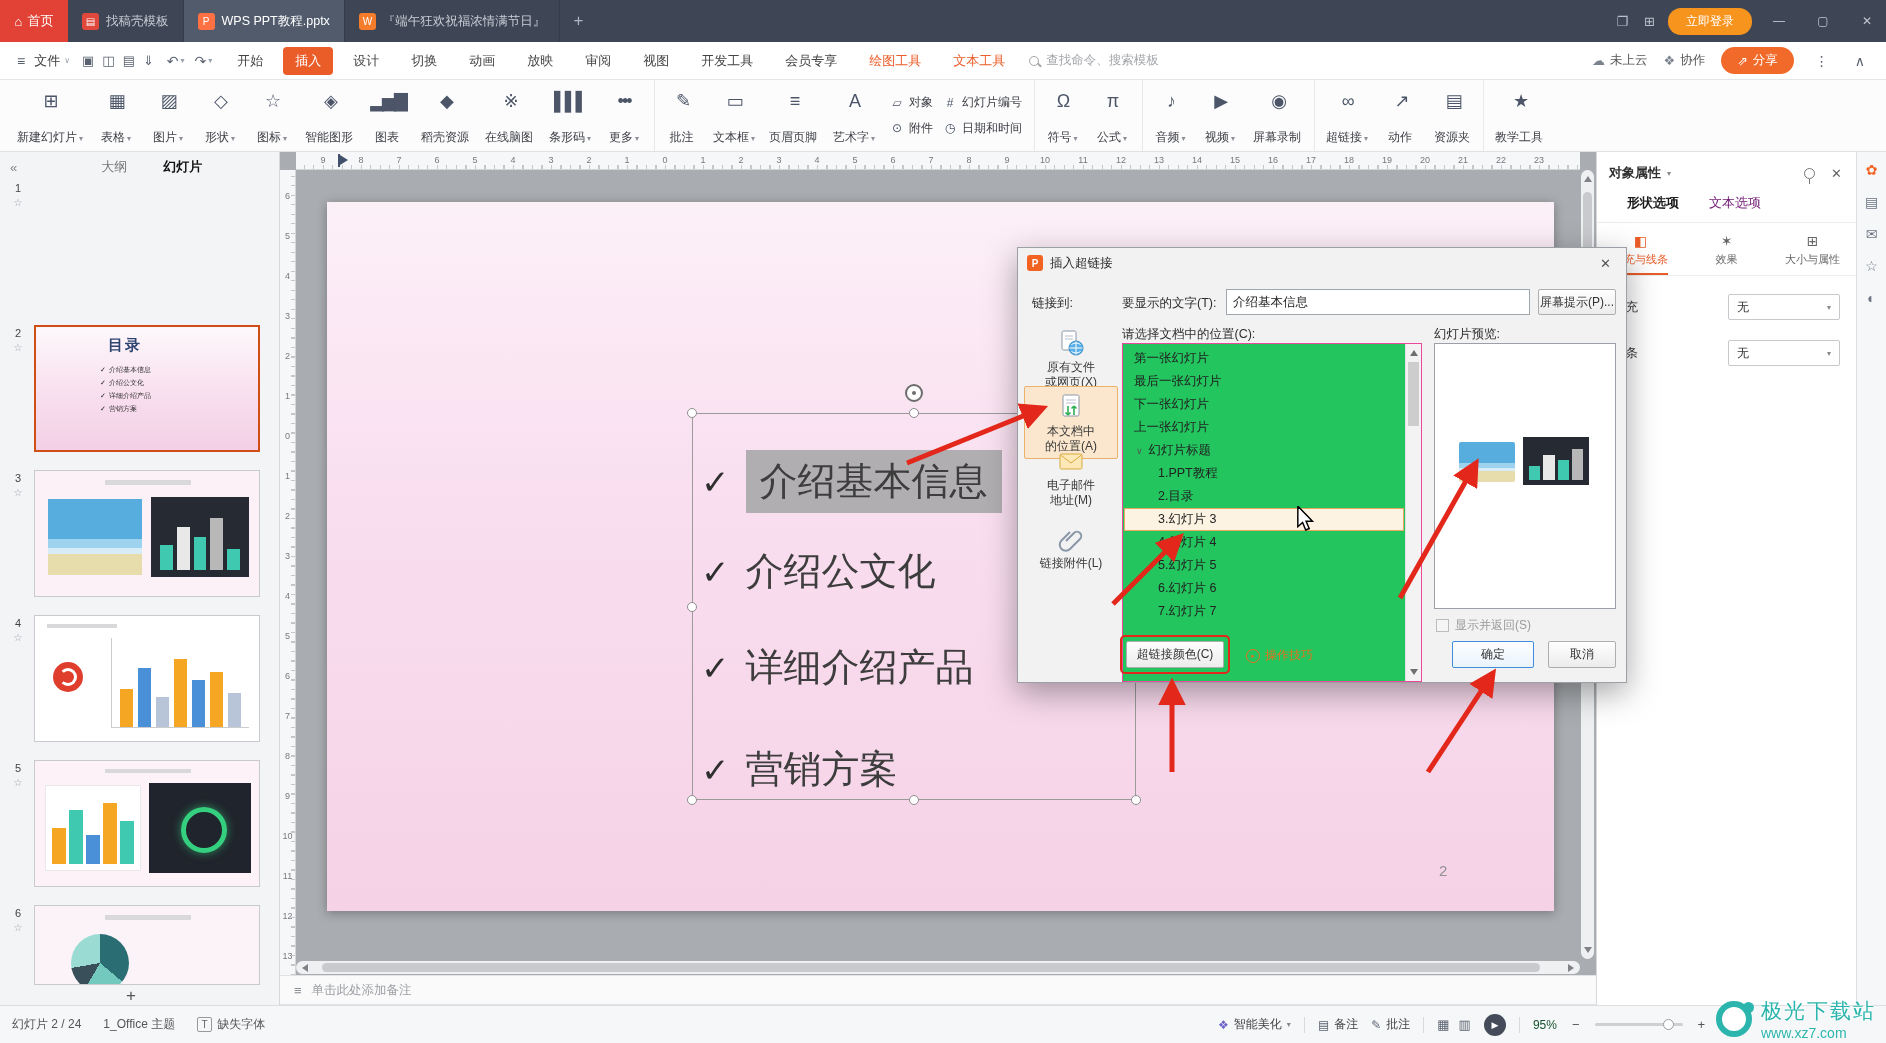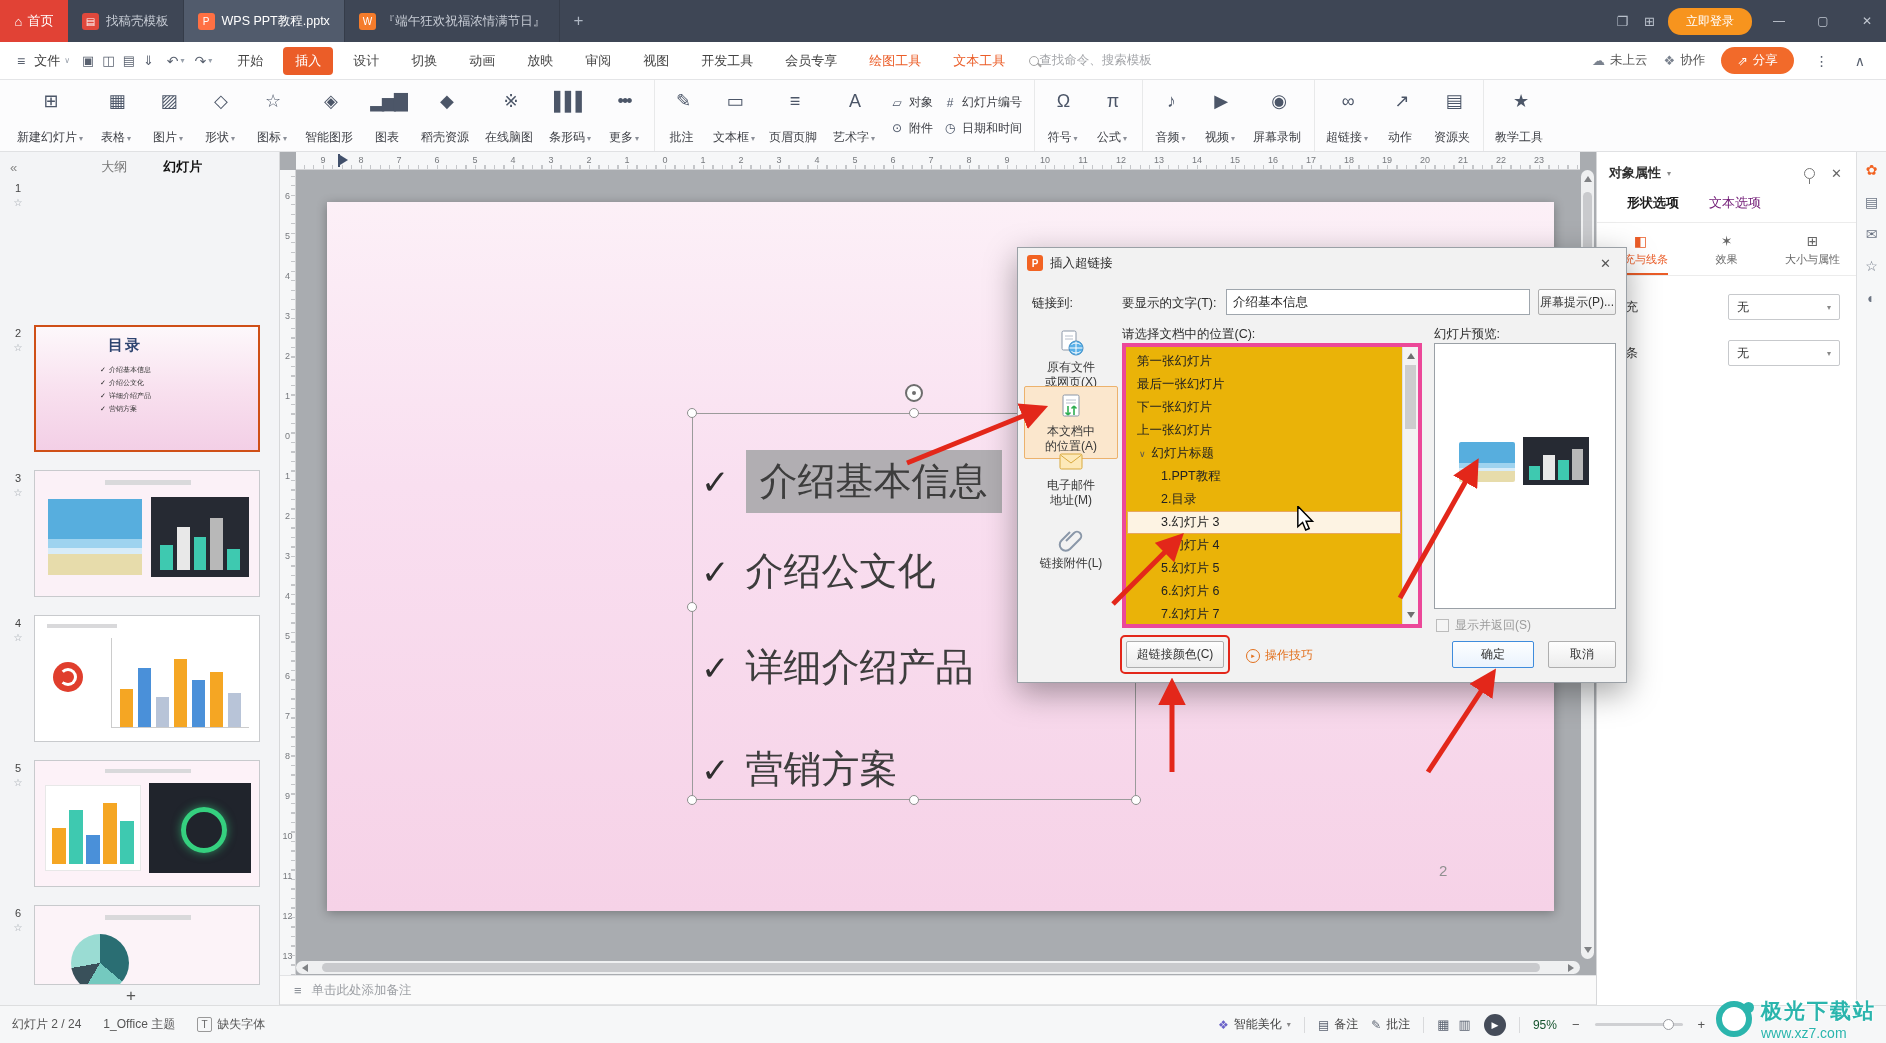--- a/index.html
+++ b/index.html
@@ -28,21 +28,21 @@
 .mb-ic{font-size:14px;color:#5a6270;padding:0 5px}
 .mb-ic.sm{font-size:13px;padding:0 4px}
 .mb-file{display:flex;align-items:center;gap:4px;font-size:13px;color:#3c3c3c;margin:0 4px}
 .mb-fc,.mcaret{font-size:8px;color:#98a0ab}
 .mb-qicons{display:flex;align-items:center;margin:0 4px}
 .mb-undo{display:flex;align-items:center;gap:2px;font-size:14px;color:#5a6270;padding:0 5px}
 .mtabs{display:flex;align-items:center;gap:8px;margin-left:8px}
 .mtab{padding:5px 12px;font-size:13px;color:#454545;border-radius:4px;white-space:nowrap}
 .mtab.active{background:#eb5d28;color:#fff}
 .mtab.tool{color:#eb5d28}
-.msearch{display:flex;align-items:center;margin-left:12px;color:#a3a5a9;font-size:12.5px;white-space:nowrap}
+.msearch{display:flex;align-items:center;gap:7px;margin-left:12px;color:#a3a5a9;font-size:12.5px;white-space:nowrap}
 .mag{width:10px;height:10px;border:1.5px solid #a7a7a7;border-radius:50%;position:relative;flex:none}
 .mag::after{content:"";position:absolute;width:5px;height:1.5px;background:#a7a7a7;transform:rotate(45deg);right:-4px;bottom:-1px}
 .mb-right{margin-left:auto;display:flex;align-items:center;gap:16px;padding-right:4px}
 .mb-stat{display:flex;align-items:center;gap:5px;font-size:12.5px;color:#555;white-space:nowrap}
 .ci{font-size:13px;color:#7a828e}
 .share-btn{display:flex;align-items:center;gap:5px;background:#f26a2a;color:#fff;border-radius:14px;padding:5px 16px;font-size:12.5px;white-space:nowrap}
 
 
 .ribbon{position:absolute;left:0;top:80px;width:1886px;height:72px;background:#fcfcfd;border-bottom:1px solid #e0e1e3;display:flex;align-items:stretch;padding-left:10px;z-index:5}
 .rgroup{display:flex}
@@ -192,21 +192,21 @@
 .dbtn.tip{left:520px;top:41px;width:78px}
 .dbtn.colorbtn{left:108px;top:393px;width:98px;height:27px}
 .dbtn.ok{left:434px;top:393px;width:82px;height:27px;border-color:#3f8cdc;background:linear-gradient(#fdfeff,#eaf3fd)}
 .dbtn.cancel{left:530px;top:393px;width:68px;height:27px}
 .tips{position:absolute;left:228px;top:399px;display:flex;align-items:center;gap:5px;color:#e2701d;font-size:12px}
 .tips-ic{width:14px;height:14px;border:1.2px solid #e2701d;border-radius:50%;font-size:7px;display:flex;align-items:center;justify-content:center;color:#e2701d}
 .lt-item{position:absolute;left:6px;width:94px;text-align:center;padding:6px 0 4px;color:#393939;border:1px solid transparent}
 .lt-item svg{display:block;margin:0 auto 3px}
 .lt-item.selected{background:#fbe7cd;border-color:#ecb26d;border-radius:2px}
 .lt-lb{font-size:12px;line-height:15px}
-.listbox{position:absolute;left:104px;top:95px;width:300px;height:285px;background:#eab308;border:4px solid #ec4899}
+.listbox{position:absolute;left:104px;top:95px;width:300px;height:339px;background:#22c55e;border:1px solid #ec4899}
 .pos-items{position:absolute;left:1px;top:3px;right:17px}
 .pos-item{height:23px;line-height:23px;padding-left:10px;font-size:12.5px;color:#222;white-space:nowrap}
 .pos-item.child{padding-left:34px}
 .pos-item.selected{background:#fdf3e3;box-shadow:inset 0 0 0 1px #e8a75e}
 .pos-caret{display:none;font-size:9px;color:#555;margin-right:6px}
 .pos-item.group{padding-left:12px}
 .pos-item.group .pos-caret{display:inline}
 .lb-scroll{position:absolute;top:0;bottom:0;right:0;width:16px;background:#f3f3f3;border-left:1px solid #e0e0e0}
 .lb-scroll .tri.up{top:6px;left:4px;border-bottom:6px solid #6f6f6f;border-top:0}
 .lb-scroll .tri.down{bottom:6px;left:4px;border-top:6px solid #6f6f6f;border-bottom:0}
@@ -217,21 +217,21 @@
 .d-check{position:absolute;left:418px;top:369px;display:flex;gap:6px;align-items:center;color:#9b9b9b;font-size:12px}
 .cb{width:13px;height:13px;border:1px solid #bcbcbc;background:#f5f5f5}
 
 
 .red-rect{position:absolute;left:1120px;top:635px;width:110px;height:39px;border:2.5px solid #e3271a;border-radius:5px;z-index:55}
 .arrows{position:absolute;left:0;top:0;z-index:60;pointer-events:none}
 .cursor{position:absolute;left:1296px;top:506px;z-index:65;pointer-events:none}
 .watermark{position:absolute;right:10px;bottom:2px;display:flex;align-items:center;gap:9px;z-index:70}
 .wm-logo{width:36px;height:36px;border-radius:50%;border:6px solid #2bb5ad;background:#fff;position:relative}
 .wm-logo::after{content:"";position:absolute;right:-8px;top:-5px;width:11px;height:11px;border-radius:50%;background:#2bb5ad}
-.wm-title{font-size:21px;font-weight:bold;color:#2bb5ad;letter-spacing:2px;text-shadow:0 0 3px #fff,0 0 3px #fff}
+.wm-title{font-size:21px;font-weight:normal;color:#2bb5ad;letter-spacing:2px;text-shadow:0 0 3px #fff,0 0 3px #fff}
 .wm-url{font-size:14px;color:#2bb5ad;text-shadow:0 0 3px #fff}
 </style>
 </head>
 <body>
 
 <div class="app">
 
   <div class="titlebar">
     <div class="home-btn">
       <span>⌂</span>

